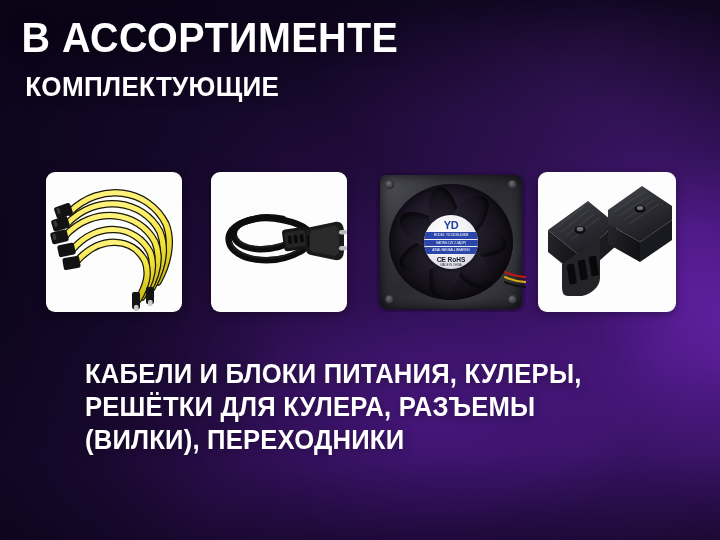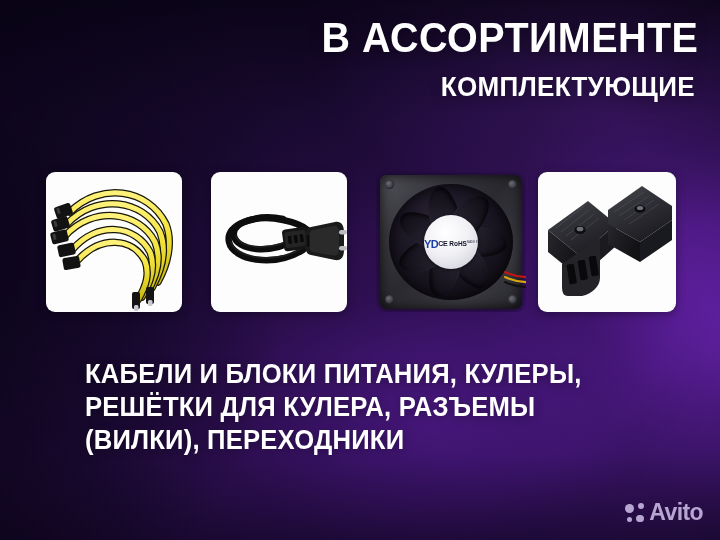--- a/index.html
+++ b/index.html
@@ -35,21 +35,21 @@
     background:linear-gradient(180deg, rgba(8,3,20,0.82) 0%, rgba(12,5,28,0.30) 22%, rgba(0,0,0,0) 42%);
   }
   .bg-dark-bottom{
     background:linear-gradient(0deg, rgba(8,3,20,0.55) 0%, rgba(10,4,24,0.12) 16%, rgba(0,0,0,0) 34%);
   }
   .bg-vignette{
     background:radial-gradient(ellipse 620px 470px at 50% 50%, rgba(0,0,0,0) 52%, rgba(6,2,16,0.55) 100%);
   }
 
   
-  .headings{position:absolute;left:0;right:0;top:16px;text-align:right;z-index:5;}
+  .headings{position:absolute;left:0;right:0;top:16px;text-align:left;z-index:5;}
   .title{
     color:#ffffff;
     font-size:42px;
     line-height:44px;
     font-weight:bold;
     letter-spacing:0.5px;
     transform:scaleX(0.94);
     text-shadow:0 2px 14px rgba(0,0,0,0.45);
     white-space:nowrap;
   }
@@ -124,21 +124,21 @@
     box-shadow:inset -2px -2px 5px rgba(0,0,0,0.7), inset 1px 1px 3px rgba(130,120,160,0.14);
   }
   .fan-hub{
     position:absolute;left:50%;top:50%;
     width:54px;height:54px;
     transform:translate(-50%,-50%);
     border-radius:50%;
     background:radial-gradient(circle at 40% 32%, #ffffff 0%, #f2f2f6 44%, #d9d9e2 78%, #b9b9c6 100%);
     box-shadow:0 1px 4px rgba(0,0,0,0.6);
     overflow:hidden;
-    display:flex;align-items:center;
+    display:flex;flex-direction:column;align-items:center;
   }
   .hub-brand{
     margin-top:5px;
     font-size:11px;font-weight:bold;
     color:#1b3fa0;
     letter-spacing:-0.5px;
     line-height:11px;
   }
   .hub-band{
     width:100%;
@@ -419,23 +419,14 @@
     </div>
 
   </div>
 
   <div class="desc">
     <div class="desc-line">КАБЕЛИ И БЛОКИ ПИТАНИЯ, КУЛЕРЫ,</div>
     <div class="desc-line">РЕШЁТКИ ДЛЯ КУЛЕРА, РАЗЪЕМЫ</div>
     <div class="desc-line">(ВИЛКИ), ПЕРЕХОДНИКИ</div>
   </div>
 
-  <div class="avito">
-    <span class="avito-dots">
-      <i class="ad1"></i>
-        <i class="ad2"></i>
-        <i class="ad3"></i>
-        <i class="ad4"></i>
-    </span>
-    <span class="avito-word">Avito</span>
-  </div>
 
 </div>
 
 </body></html>

